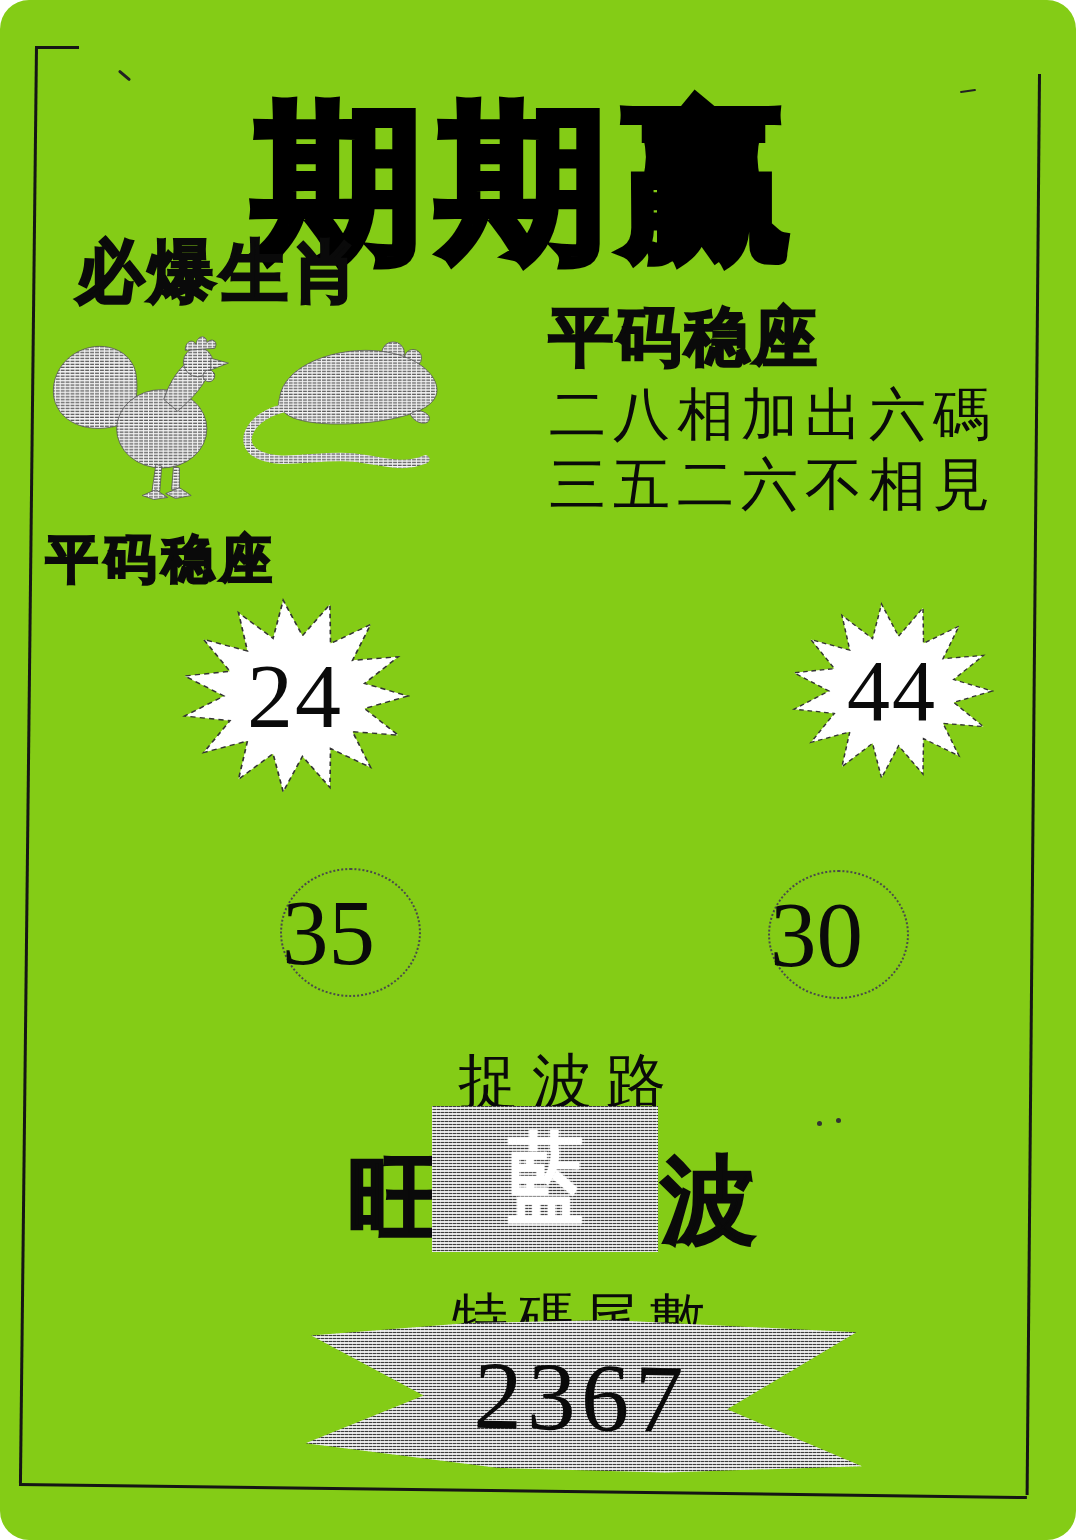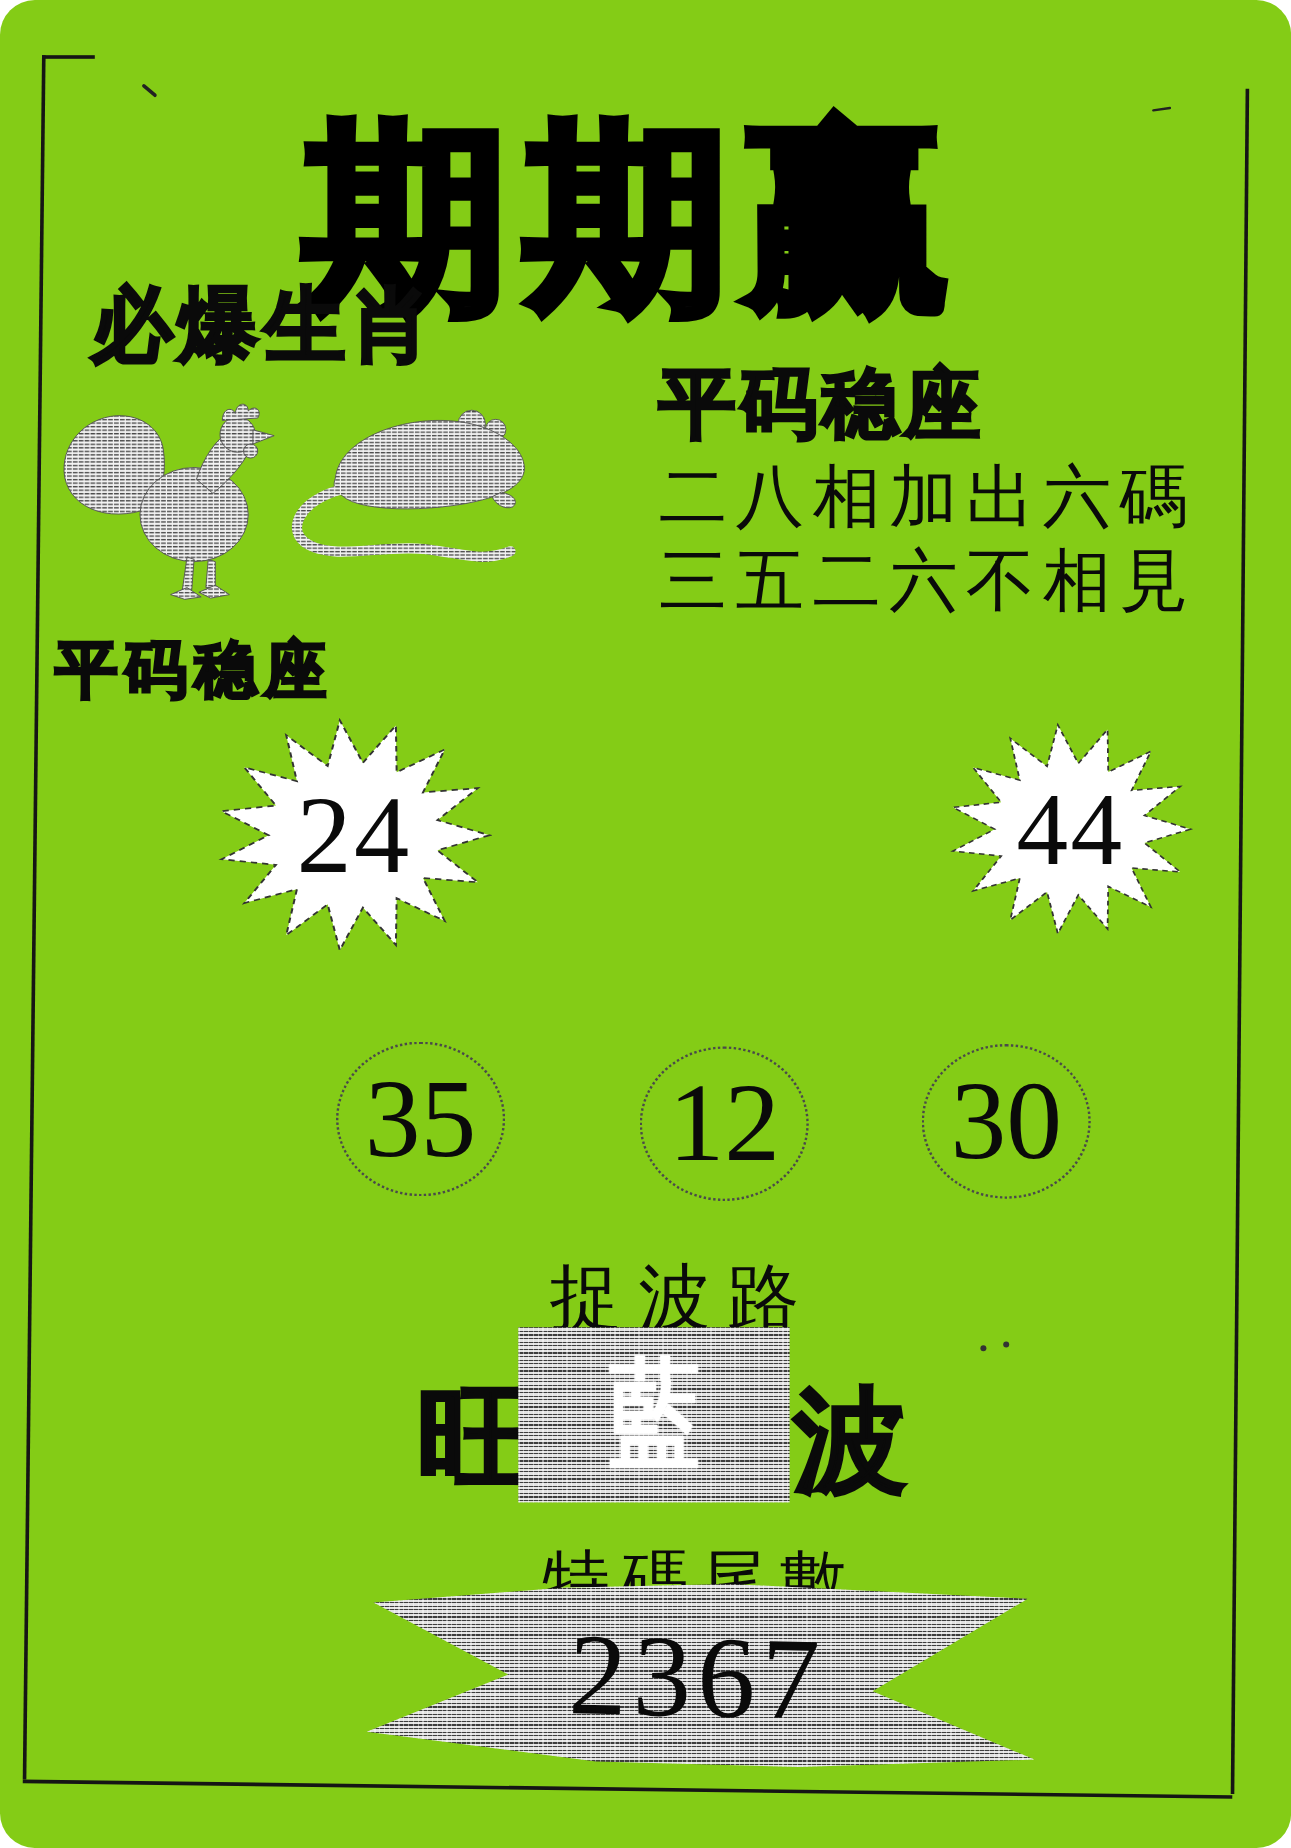--- a/index.html
+++ b/index.html
@@ -20,21 +20,21 @@
   }
   .serifTxt{font-family:"Liberation Serif",serif;line-height:1;white-space:nowrap;margin-top:34px;}
   .poemLine{font-family:"Liberation Serif",serif;font-size:57px;letter-spacing:7px;line-height:1;white-space:nowrap;}
   
   .star-wrap{position:absolute;display:flex;align-items:center;justify-content:center;}
   .star-wrap svg{position:absolute;inset:0;}
   .star-num{position:relative;font-family:"Liberation Serif",serif;font-size:92px;letter-spacing:2px;}
   
   .num-circle{
     position:absolute;width:137px;height:125px;border:2px dotted #4a4a4a;border-radius:50%;
-    display:flex;align-items:center;justify-content:center;
+    display:flex;align-items:center;justify-content:flex-start;
     font-family:"Liberation Serif",serif;font-size:93px;
   }
   
   .halftone{
     background-image:
       repeating-linear-gradient(90deg, rgba(255,255,255,.45) 0 1px, rgba(255,255,255,0) 1px 4px),
       repeating-linear-gradient(180deg, #3d3d3d 0 1px, #e3e3e3 1px 3px);
   }
   .gray-box{
     position:absolute;left:432px;top:1106px;width:226px;height:146px;
@@ -132,23 +132,20 @@
   <div class="star-wrap" style="left:790px;top:602px;width:204px;height:178px;">
     <svg viewBox="0 0 220 220" preserveAspectRatio="none" width="204" height="178">
       <polygon fill="#fff" stroke="#333" stroke-width="1.6" stroke-dasharray="5 4" points="218,110 176.5,124.1 208.7,154 165,150 182.3,190.2 144,168.9 143.4,212.7 117.1,177.7 98.7,217.5 89,174.7 56,203.5 64.5,160.5 22.6,173.5 47.8,137.7 4.4,132.5 42,110 4.4,87.5 47.8,82.3 22.6,46.5 64.5,59.5 56,16.5 89,45.3 98.7,2.5 117.1,42.3 143.4,7.3 144,51.1 182.3,29.8 165,70 208.7,66 176.5,95.9"></polygon>
     </svg>
     <span class="star-num" style="font-size:86px;">44</span>
   </div>
 
   <div class="num-circle" style="left:280px;top:868px;">
       <span>35</span>
     </div>
-  <div class="num-circle" style="left:533px;top:872px;">
-      <span>12</span>
-    </div>
   <div class="num-circle" style="left:768px;top:870px;">
       <span>30</span>
     </div>
 
   <div class="abs serifTxt" style="left:458px;top:1018px;font-size:60px;letter-spacing:14px;">捉波路</div>
 
   <div class="abs wave-char" style="left:347px;top:1152px;">旺</div>
   <div class="gray-box halftone">
     <span class="knockout">藍</span>
   </div>

